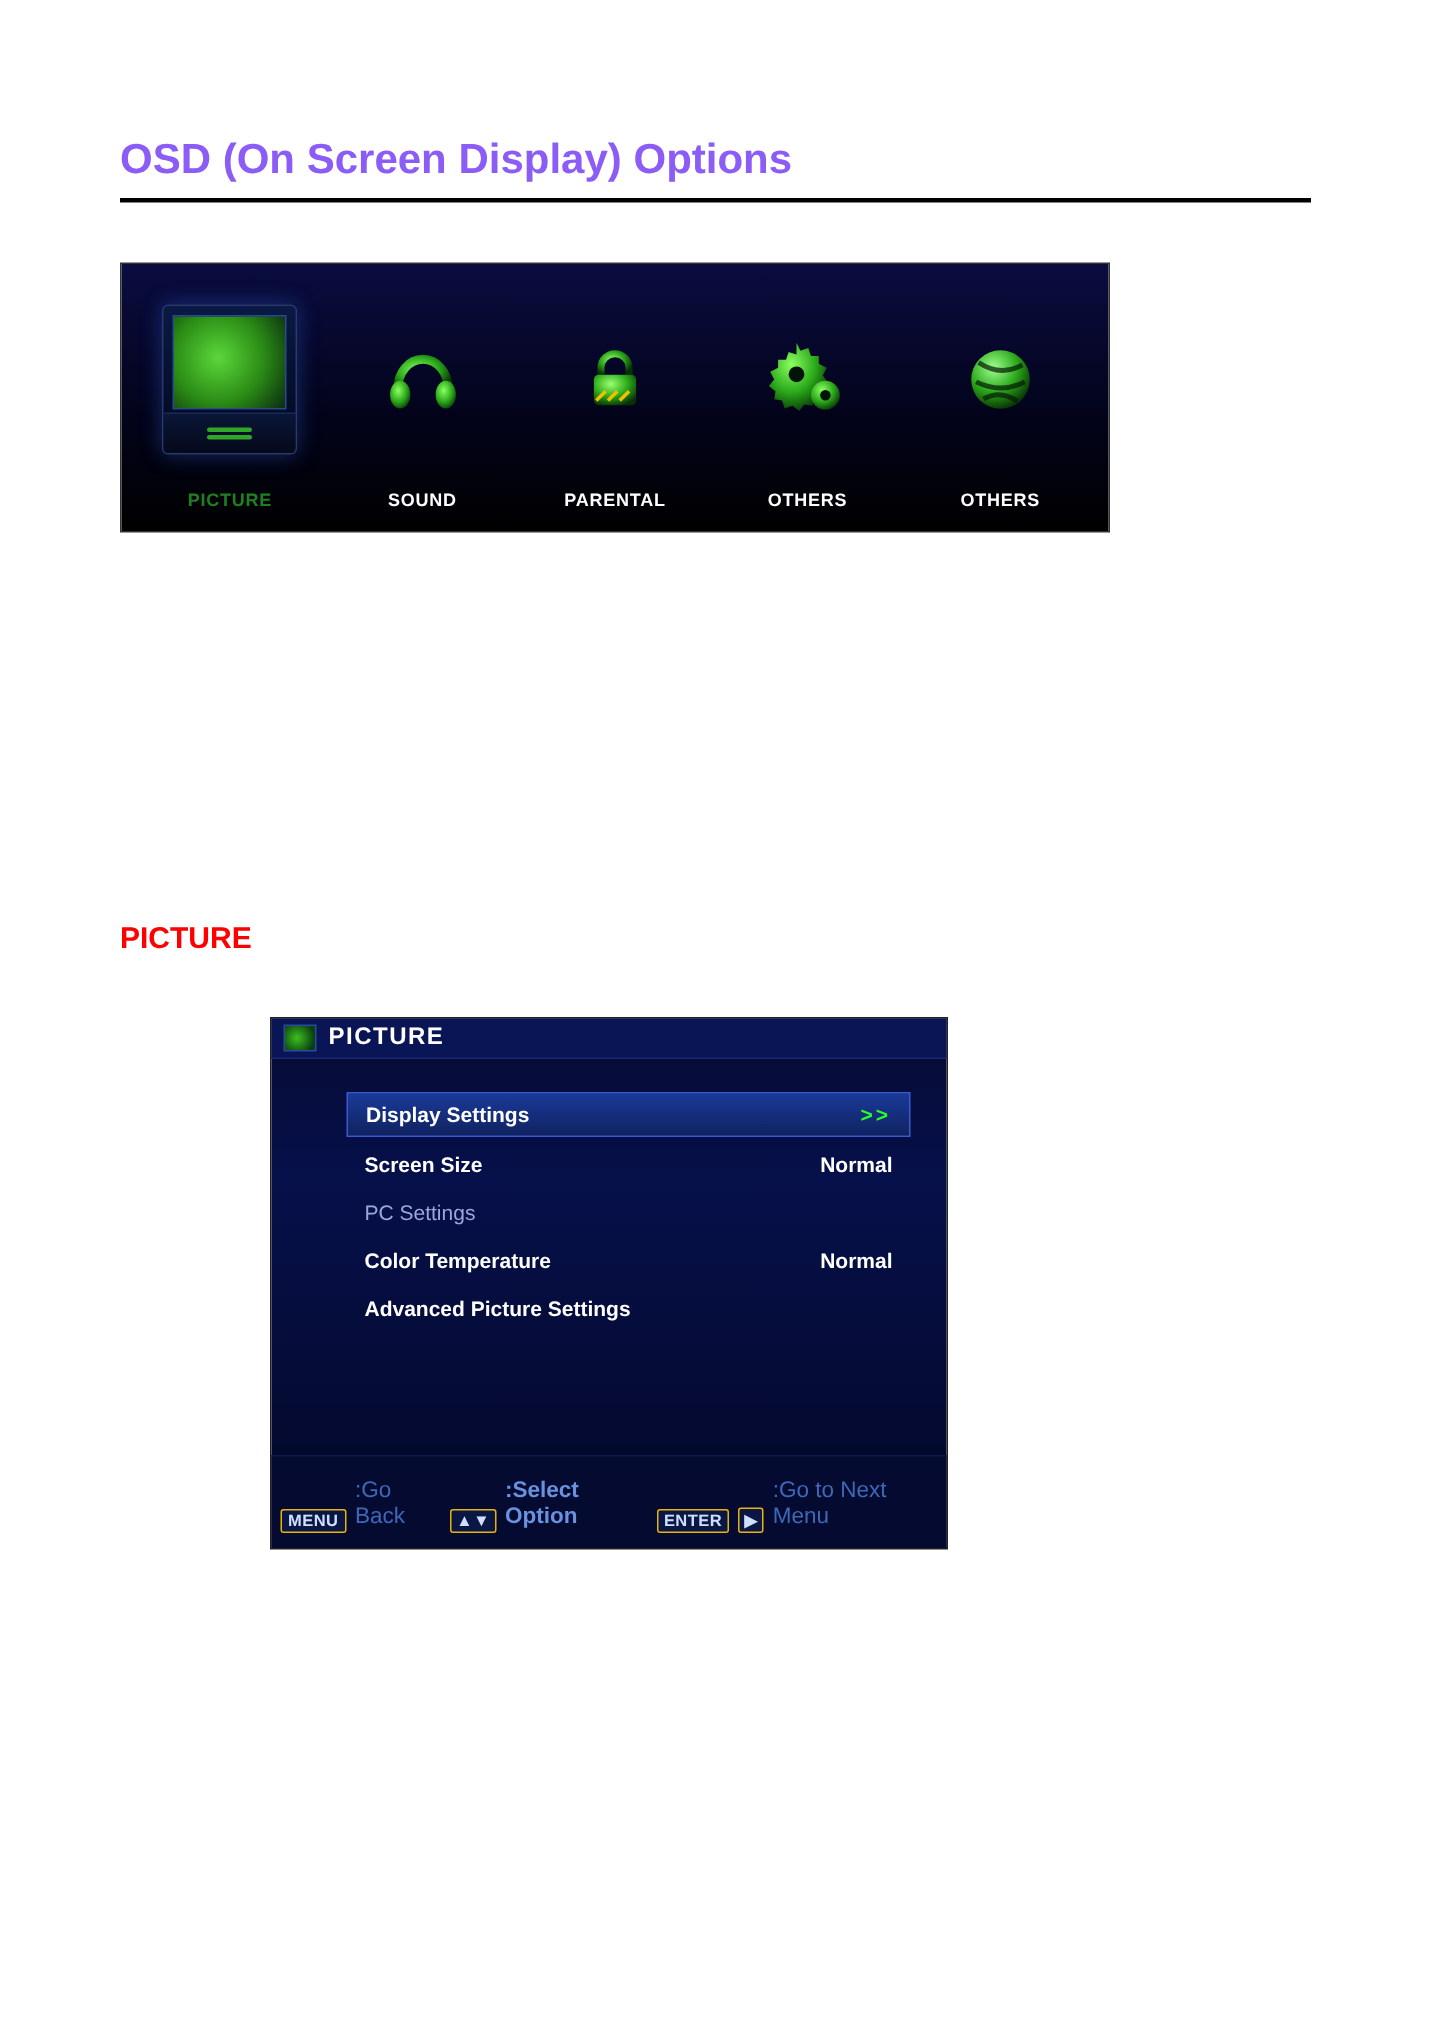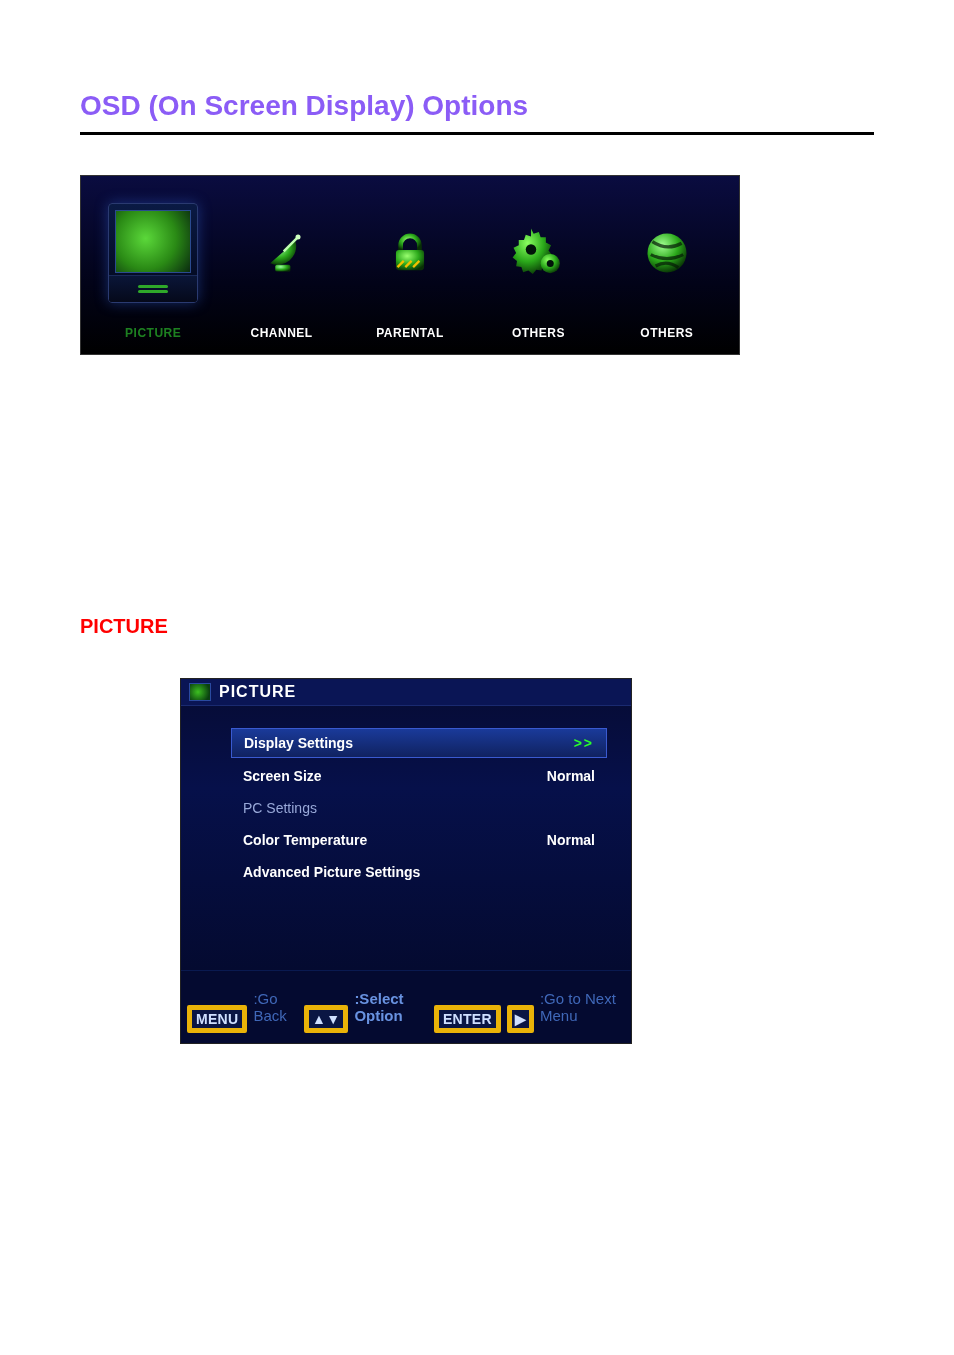--- a/index.html
+++ b/index.html
@@ -157,23 +157,23 @@
     padding: 10px 6px 10px 6px;
     font-size: 12px;
     color: #6aa8ff;
     border-top: 1px solid #0a1a50;
     background: #040a30;
   }
   .keycap {
     display: inline-flex;
     align-items: center;
     justify-content: center;
-    border: 5px solid #eab308;
+    border: 1px solid #eab308;
     color: #cfe0ff;
-    font-size: 14px;
+    font-size: 11px;
     font-weight: bold;
     padding: 1px 4px;
     border-radius: 2px;
     background: rgba(20,40,100,.4);
     letter-spacing: 0.3px;
     margin-top: 24px;
   }
   .keycap.icon { padding: 1px 3px; }
   .pm-footer .hint {
     color: #4a78d0;
@@ -196,39 +196,38 @@
         <div class="screen"></div>
         <div class="base">
             <div class="slot"></div>
             <div class="slot"></div>
           </div>
       </div>
     </div>
     <span class="label">PICTURE</span>
   </div>
 
-
   <div class="tab">
     <div class="icon-box">
       <svg viewBox="0 0 64 64" width="54" height="54">
         <defs>
-          <radialGradient id="gGreen2" cx="35%" cy="30%" r="75%">
-            <stop offset="0%" stop-color="#9affa0"></stop>
-              <stop offset="55%" stop-color="#2aa81a"></stop>
-              <stop offset="100%" stop-color="#083005"></stop>
+          <radialGradient id="gGreen1" cx="40%" cy="35%" r="70%">
+            <stop offset="0%" stop-color="#8aff60"></stop>
+              <stop offset="60%" stop-color="#2aa81a"></stop>
+              <stop offset="100%" stop-color="#0a3a05"></stop>
           </radialGradient>
         </defs>
-        <path d="M18 44 A22 22 0 0 0 48 18 L18 44 Z" fill="url(#gGreen2)"></path>
-        <line x1="34" y1="30" x2="50" y2="14" stroke="#bfffb0" stroke-width="3"></line>
-        <circle cx="51" cy="13" r="3" fill="#cfffc0"></circle>
-        <rect x="24" y="46" width="18" height="8" rx="2" fill="url(#gGreen2)"></rect>
+        <path d="M12 40c0-14 9-24 20-24s20 10 20 24" fill="none" stroke="url(#gGreen1)" stroke-width="7" stroke-linecap="round"></path>
+        <ellipse cx="14" cy="44" rx="8" ry="11" fill="url(#gGreen1)"></ellipse>
+        <ellipse cx="50" cy="44" rx="8" ry="11" fill="url(#gGreen1)"></ellipse>
       </svg>
     </div>
-    <span class="label">CHANNEL</span>
-  </div>
+    <span class="label">SOUND</span>
+  </div>
+
 
   <div class="tab">
     <div class="icon-box">
       <svg viewBox="0 0 64 64" width="50" height="50">
         <defs>
           <radialGradient id="gGreen3" cx="40%" cy="30%" r="75%">
             <stop offset="0%" stop-color="#9aff70"></stop>
               <stop offset="55%" stop-color="#2aa81a"></stop>
               <stop offset="100%" stop-color="#083005"></stop>
           </radialGradient>

